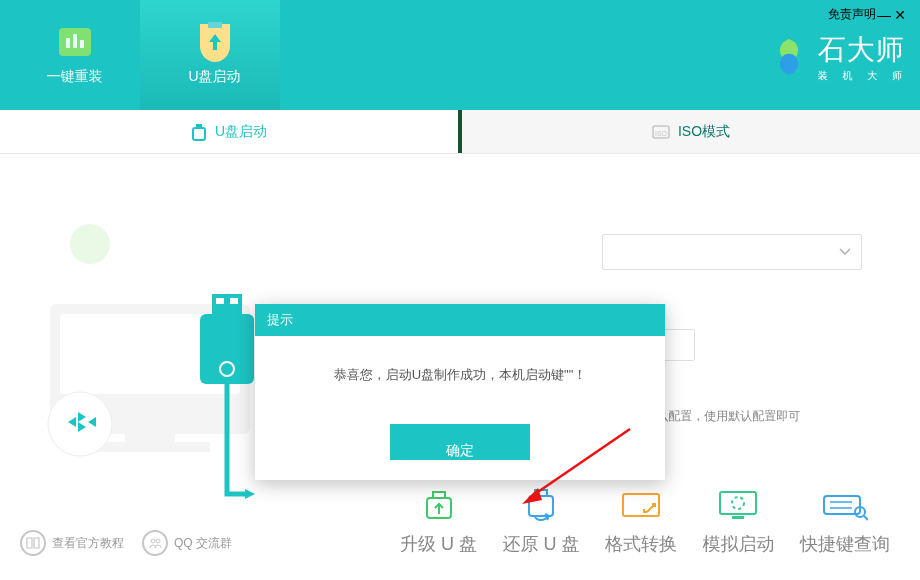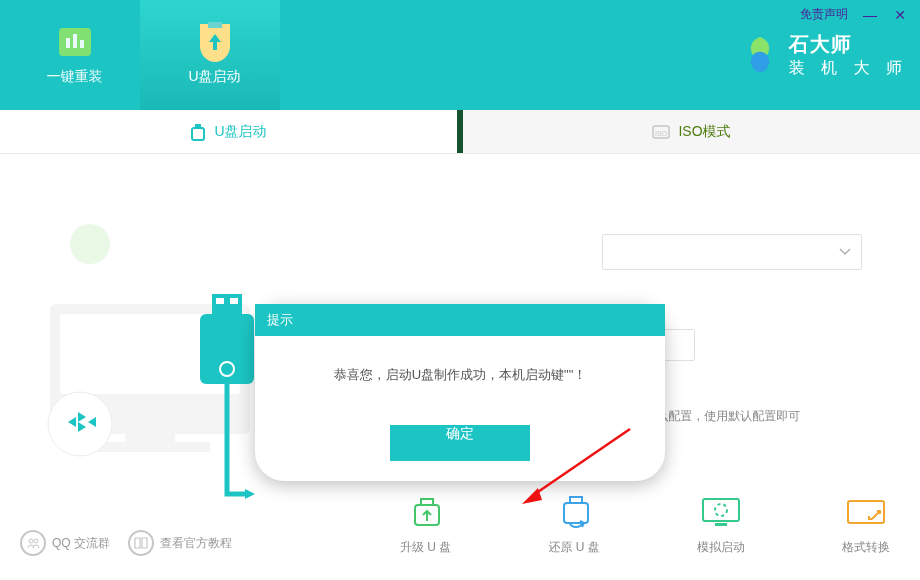--- a/index.html
+++ b/index.html
@@ -4,54 +4,54 @@
 <style>
 * { margin: 0; padding: 0; box-sizing: border-box; font-family: "Microsoft YaHei", sans-serif; }
 body { width: 920px; height: 580px; background: #fff; position: relative; overflow: hidden; }
 
 .header { height: 110px; background: #1CC5C3; display: flex; position: relative; }
 .nav-item { width: 140px; display: flex; flex-direction: column; align-items: center; justify-content: center; color: #fff; font-size: 14px; cursor: pointer; position: relative; padding-left: 9px; }
 .nav-item.dim { opacity: 0.9; }
 .nav-item.active { background: linear-gradient(180deg, #2ED5CE, #1AB9B7); }
 .nav-icon { width: 40px; height: 36px; margin-bottom: 8px; display: flex; align-items: center; justify-content: center; }
 .header-right { margin-left: auto; display: flex; flex-direction: column; align-items: flex-end; padding: 6px 12px 0 0; }
-.win-controls { display: flex; gap: 14px; align-items: center; color: #4c1d95; font-size: 12px; }
+.win-controls { display: flex; align-items: center; color: #000000; font-size: 12px; }
 .win-btn { width: 16px; height: 16px; display: flex; align-items: center; justify-content: center; cursor: pointer; font-size: 14px; }
 .brand { display: flex; align-items: center; margin-top: 8px; gap: 8px; }
 .brand-text { color: #fff; }
-.brand-title { font-size: 20px; font-weight: bold; letter-spacing: 1px; }
-.brand-sub { font-size: 16px; letter-spacing: 6px; }
+.brand-title { font-size: 28px; font-weight: normal; letter-spacing: 1px; }
+.brand-sub { font-size: 10px; letter-spacing: 6px; }
 
 .subtabs { height: 44px; background: #F6F6F6; display: flex; border-bottom: 1px solid #EAEAEA; }
-.subtab { flex: 1; display: flex; align-items: center; justify-content: center; gap: 8px; font-size: 14px; color: #4d7c0f; cursor: pointer; border-left: 6px solid #14532d; }
+.subtab { flex: 1; display: flex; align-items: center; justify-content: center; gap: 8px; font-size: 14px; color: #0f766e; cursor: pointer; border-left: 4px solid #14532d; }
 .subtab:first-child { border-left: none; }
 .subtab.active { background: #fff; color: #1CC5C3; }
 
 .main { position: relative; height: 426px; background: #fff; }
 .illust { position: absolute; left: 30px; top: 40px; width: 260px; height: 320px; }
 .dropdown-box { position: absolute; right: 58px; top: 80px; width: 260px; height: 36px; border: 1px solid #E0E0E0; border-radius: 2px; display: flex; align-items: center; justify-content: flex-end; padding: 0 10px; color: #999; cursor: pointer; }
 .small-box { position: absolute; right: 225px; top: 175px; width: 60px; height: 32px; border: 1px solid #E0E0E0; border-radius: 2px; }
 .start-btn { position: absolute; left: 380px; top: 245px; width: 130px; height: 40px; background: #1CC5C3; color: #fff; border-radius: 20px; display: flex; align-items: center; justify-content: center; font-size: 15px; cursor: pointer; }
 .tip-text { position: absolute; left: 545px; top: 254px; font-size: 12px; color: #888; }
 .tip-text .lbl { color: #FF9A3C; }
 
 .tools { position: absolute; left: 400px; right: 30px; bottom: 24px; display: flex; justify-content: space-between; }
-.tool { display: flex; flex-direction: column; align-items: flex-end; gap: 8px; font-size: 12px; color: #888; cursor: pointer; }
+.tool { display: flex; flex-direction: column; align-items: center; gap: 8px; font-size: 18px; color: #888; cursor: pointer; }
 .tool-icon { width: 48px; height: 40px; display: flex; align-items: center; justify-content: center; }
 
 .footer-links { position: absolute; left: 20px; bottom: 24px; display: flex; gap: 18px; }
 .footer-link { display: flex; align-items: center; gap: 6px; font-size: 12px; color: #999; cursor: pointer; }
 .circle-icon { width: 26px; height: 26px; border: 2px solid #C6C6C6; border-radius: 50%; display: flex; align-items: center; justify-content: center; font-size: 12px; color: #C6C6C6; }
 
 .modal-overlay { position: absolute; inset: 110px 0 0 0; }
-.modal { position: absolute; left: 255px; top: 40px; width: 410px; background: #fff; box-shadow: 0 4px 18px rgba(0,0,0,0.25); border-radius: 29px; }
+.modal { position: absolute; left: 255px; top: 40px; width: 410px; background: #fff; box-shadow: 0 4px 18px rgba(0,0,0,0.25); }
 .modal-head { height: 32px; background: #1CC5C3; color: #fff; display: flex; align-items: center; padding: 0 12px; font-size: 13px; }
 .modal-body { padding: 30px 20px 20px; text-align: center; }
 .modal-msg { font-size: 13px; color: #555; margin-bottom: 40px; }
-.modal-ok { width: 140px; height: 36px; background: #1CC5C3; color: #fff; display: inline-flex; align-items: flex-start; justify-content: center; font-size: 14px; cursor: pointer; }
+.modal-ok { width: 140px; height: 36px; background: #1CC5C3; color: #fff; display: inline-flex; align-items: flex-end; justify-content: center; font-size: 14px; cursor: pointer; }
 
 .arrow { position: absolute; left: 520px; top: 160px; pointer-events: none; }
 </style>
 </head>
 <body>
 
 <div class="header">
   <div class="nav-item dim">
     <div class="nav-icon">
       <svg width="36" height="32" viewBox="0 0 36 32">
@@ -159,56 +159,68 @@
             <rect x="14" y="4" width="12" height="6" fill="none" stroke="#3EA4E8" stroke-width="2"></rect>
             <path d="M14 30 a6 4 0 1 0 12 0" stroke="#3EA4E8" stroke-width="2" fill="none"></path>
             <path d="M24 28 l4 2 l-2 4" stroke="#3EA4E8" stroke-width="2" fill="none"></path>
           </svg>
         </div>
       <span>还原 U 盘</span>
     </div>
     <div class="tool">
       <div class="tool-icon">
           <svg width="44" height="36">
+            <rect x="4" y="8" width="36" height="22" rx="2" fill="none" stroke="#F4A530" stroke-width="2"></rect>
+            <path d="M28 26 l8 -8 m-3 0 h3 v3 m-8 5 h-3 v-3" stroke="#F4A530" stroke-width="2" fill="none"></path>
+          </svg>
+        </div>
+      <span>格式转换</span>
+    </div>
+    <div class="tool">
+      <div class="tool-icon">
+          <svg width="44" height="36">
             <rect x="4" y="6" width="36" height="22" rx="2" fill="none" stroke="#36C98C" stroke-width="2"></rect>
             <rect x="16" y="30" width="12" height="3" fill="#36C98C"></rect>
             <circle cx="22" cy="17" r="6" fill="none" stroke="#36C98C" stroke-width="2" stroke-dasharray="3 3"></circle>
           </svg>
         </div>
       <span>模拟启动</span>
     </div>
     <div class="tool">
       <div class="tool-icon">
-          <svg width="44" height="36">
-            <rect x="4" y="8" width="36" height="22" rx="2" fill="none" stroke="#F4A530" stroke-width="2"></rect>
-            <path d="M28 26 l8 -8 m-3 0 h3 v3 m-8 5 h-3 v-3" stroke="#F4A530" stroke-width="2" fill="none"></path>
-          </svg>
-        </div>
-      <span>格式转换</span>
+          <svg width="46" height="36">
+            <rect x="2" y="10" width="36" height="18" rx="3" fill="none" stroke="#3EA4E8" stroke-width="2"></rect>
+            <line x1="8" y1="16" x2="30" y2="16" stroke="#3EA4E8" stroke-width="1.5"></line>
+            <line x1="8" y1="22" x2="30" y2="22" stroke="#3EA4E8" stroke-width="1.5"></line>
+            <circle cx="38" cy="26" r="5" fill="none" stroke="#3EA4E8" stroke-width="2"></circle>
+            <line x1="42" y1="30" x2="46" y2="34" stroke="#3EA4E8" stroke-width="2"></line>
+          </svg>
+        </div>
+      <span>快捷键查询</span>
     </div>
   </div>
 
   <div class="footer-links">
+    <div class="footer-link">
+      <div class="circle-icon">
+        <svg width="14" height="12" viewBox="0 0 14 12">
+            <path d="M1 1 h5 v10 h-5 Z M8 1 h5 v10 h-5 Z" fill="none" stroke="#C6C6C6" stroke-width="1.2"></path>
+          </svg>
+      </div>
+      <span>查看官方教程</span>
+    </div>
     <div class="footer-link">
       <div class="circle-icon">
         <svg width="14" height="12" viewBox="0 0 14 12">
             <circle cx="5" cy="4" r="2" fill="none" stroke="#C6C6C6"></circle>
             <circle cx="10" cy="4" r="2" fill="none" stroke="#C6C6C6"></circle>
             <path d="M2 11 a3 3 0 0 1 6 0 M7 11 a3 3 0 0 1 6 0" fill="none" stroke="#C6C6C6"></path>
           </svg>
       </div>
       <span>QQ 交流群</span>
-    </div>
-    <div class="footer-link">
-      <div class="circle-icon">
-        <svg width="14" height="12" viewBox="0 0 14 12">
-            <path d="M1 1 h5 v10 h-5 Z M8 1 h5 v10 h-5 Z" fill="none" stroke="#C6C6C6" stroke-width="1.2"></path>
-          </svg>
-      </div>
-      <span>查看官方教程</span>
     </div>
   </div>
 
   <div class="modal-overlay">
     <div class="modal">
       <div class="modal-head">提示</div>
       <div class="modal-body">
         <div class="modal-msg">恭喜您，启动U盘制作成功，本机启动键""！</div>
         <div class="modal-ok">
           <span>确定</span>

